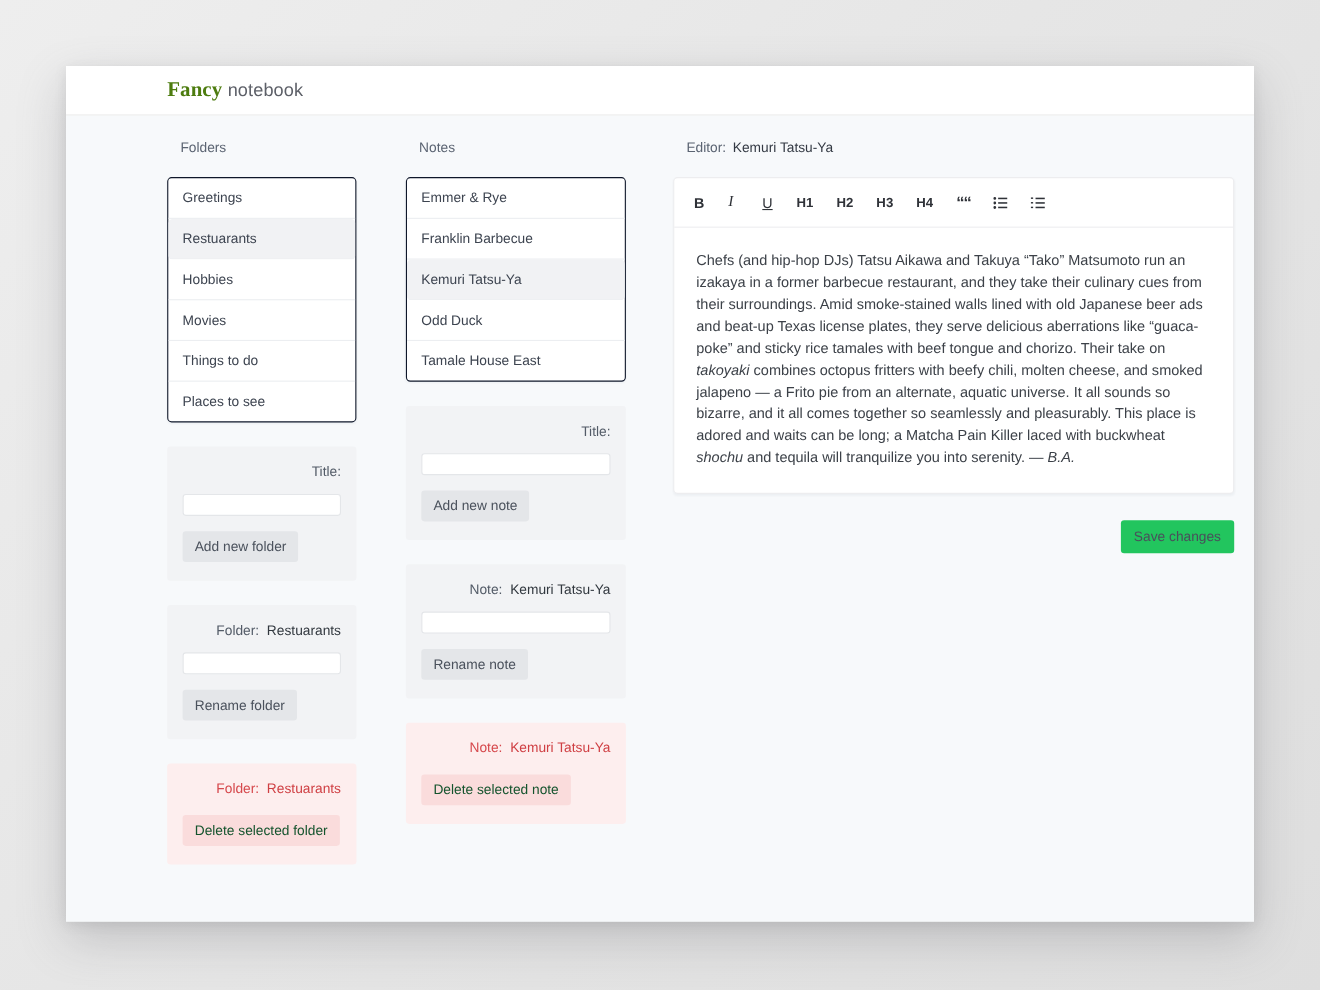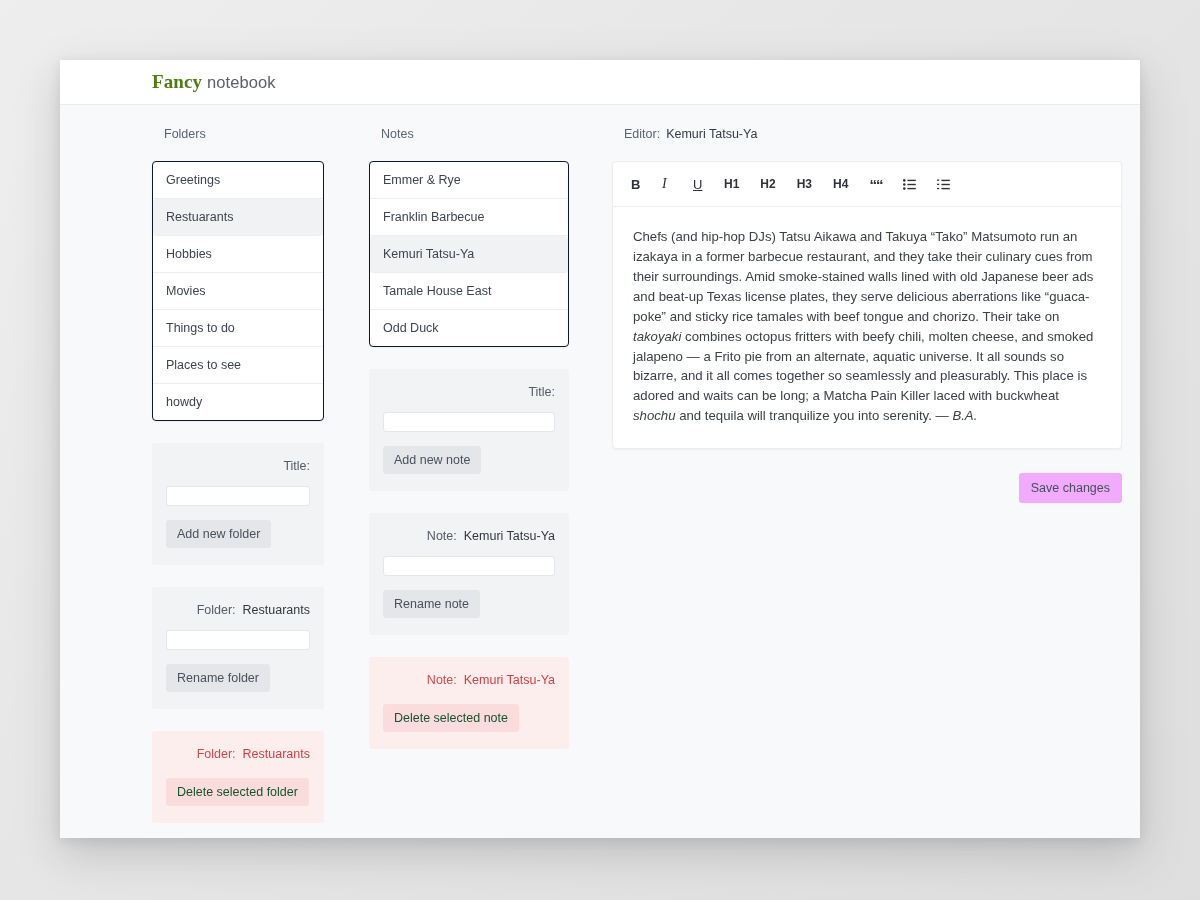--- a/index.html
+++ b/index.html
@@ -167,21 +167,21 @@
     color: #3c4148;
   }
   .editor-body em { font-style: italic; }
 
   .save-row {
     display: flex;
     justify-content: flex-end;
     margin-top: 24px;
   }
   .save-btn {
-    background: #f0abfc;
+    background: #22c55e;
     border: none;
     border-radius: 3px;
     color: #49505b;
     font-family: "Liberation Sans", sans-serif;
     font-size: 12.5px;
     padding: 8px 12px;
     cursor: pointer;
   }
 </style>
 </head>
@@ -201,21 +201,20 @@
     <div class="column col-folders">
       <div class="col-head">Folders</div>
 
       <div class="list-card">
         <div class="list-item">Greetings</div>
         <div class="list-item selected">Restuarants</div>
         <div class="list-item">Hobbies</div>
         <div class="list-item">Movies</div>
         <div class="list-item">Things to do</div>
         <div class="list-item">Places to see</div>
-        <div class="list-item">howdy</div>
       </div>
 
       <div class="panel">
         <div class="panel-label">Title:</div>
         <input type="text" placeholder="" style="">
         <button class="panel-btn">Add new folder</button>
       </div>
 
       <div class="panel">
         <div class="panel-label">
@@ -233,22 +232,22 @@
       </div>
     </div>
 
     <div class="column col-notes">
       <div class="col-head">Notes</div>
 
       <div class="list-card">
         <div class="list-item">Emmer &amp; Rye</div>
         <div class="list-item">Franklin Barbecue</div>
         <div class="list-item selected">Kemuri Tatsu-Ya</div>
+        <div class="list-item">Odd Duck</div>
         <div class="list-item">Tamale House East</div>
-        <div class="list-item">Odd Duck</div>
       </div>
 
       <div class="panel">
         <div class="panel-label">Title:</div>
         <input type="text" placeholder="" style="">
         <button class="panel-btn">Add new note</button>
       </div>
 
       <div class="panel">
         <div class="panel-label">

